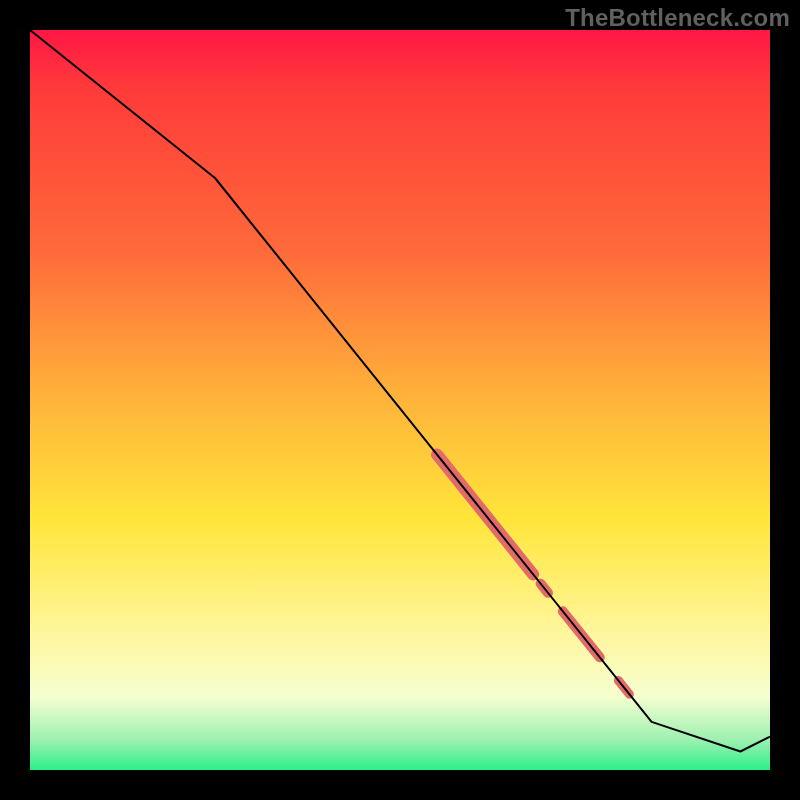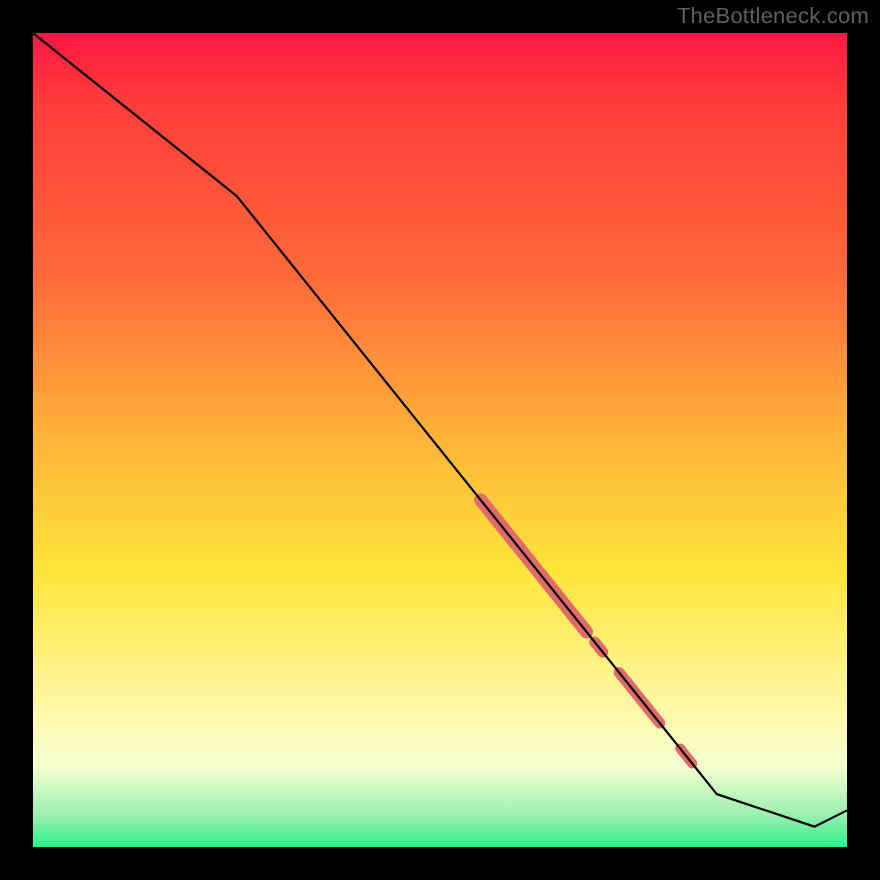--- a/index.html
+++ b/index.html
@@ -15,22 +15,22 @@
     position: relative;
     width: 800px;
     height: 800px;
     background: #000;
   }
   .watermark {
     position: absolute;
     top: 4px;
     right: 10px;
     color: #606060;
-    font-size: 20px;
-    font-weight: 400;
+    font-size: 24px;
+    font-weight: 700;
     letter-spacing: 0.2px;
     z-index: 10;
   }
   .plot-area {
     position: absolute;
     left: 30px;
     top: 30px;
     width: 740px;
     height: 740px;
     

